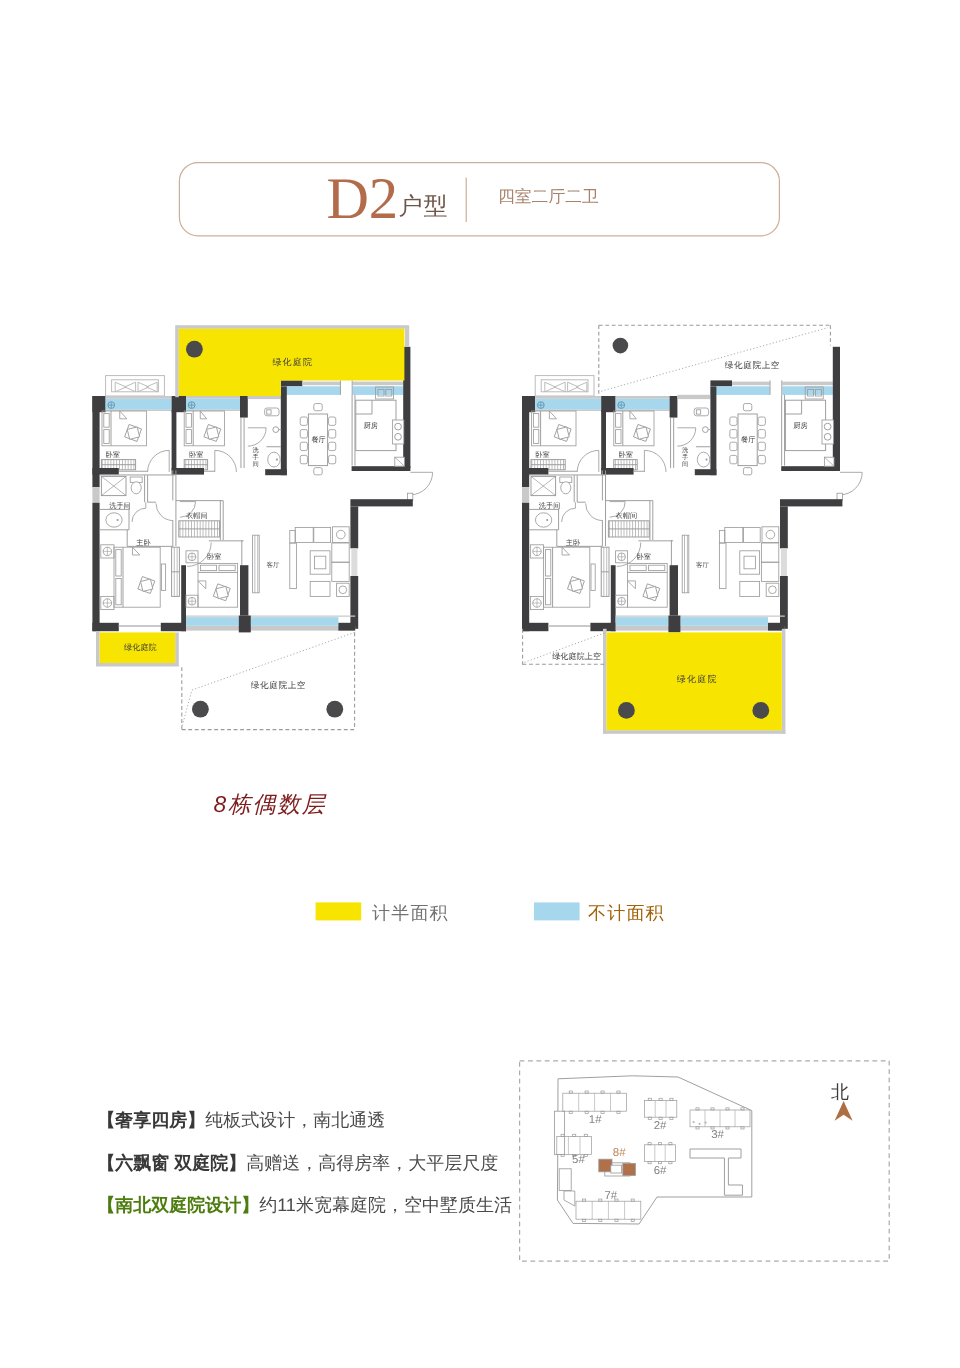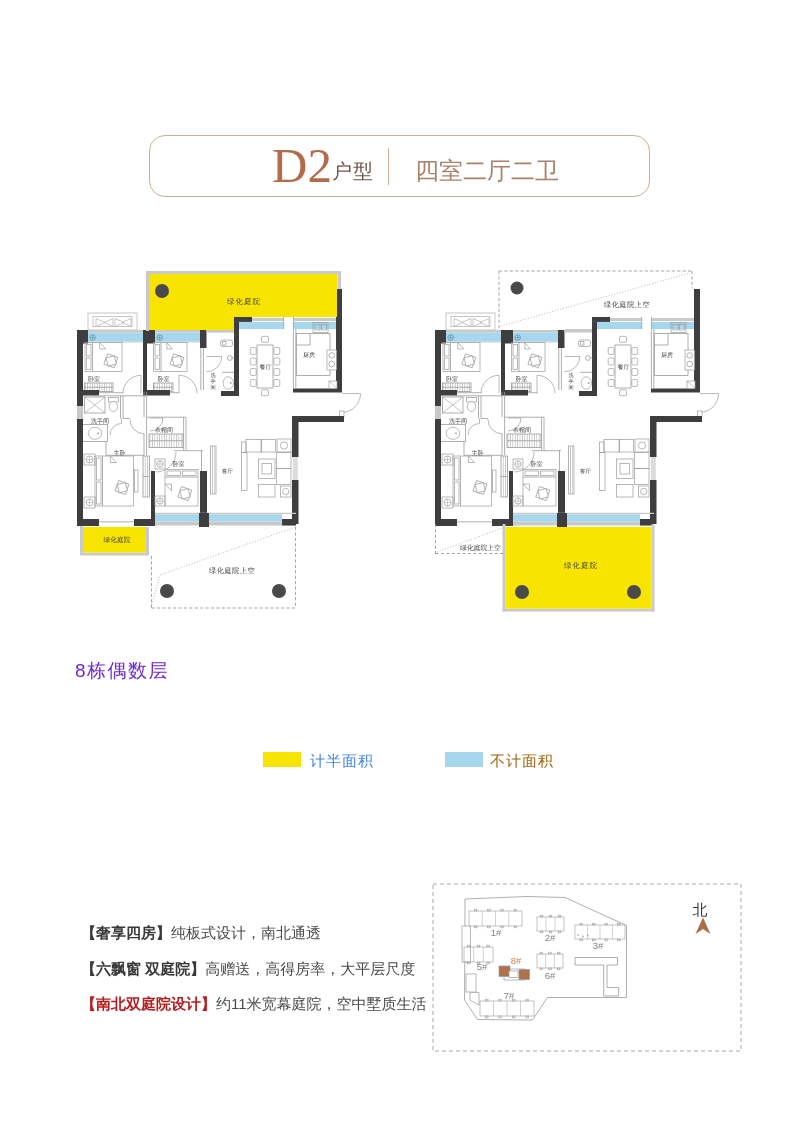--- a/index.html
+++ b/index.html
@@ -13,21 +13,21 @@
 <div id="page">
 
 <div class="abs" style="left:149px;top:135px;width:499px;height:60px;border:1px solid #cdae9a;border-radius:16px;"></div>
 
 <div class="abs" style="left:272px;top:142px;width:62px;height:52px;font-family:'Liberation Serif',serif;font-size:49px;color:#b26b4b;line-height:48px;">D2</div>
 
 <div class="abs" style="left:332px;top:158px;font-size:20px;color:#70564a;letter-spacing:1px;">户型</div>
 
 <div class="abs" style="left:388px;top:148px;width:1px;height:37px;background:#cdae9a;"></div>
 
-<div class="abs" style="left:415px;top:154.5px;font-size:24px;color:#a8826b;letter-spacing:0px;">四室二厅二卫</div>
+<div class="abs" style="left:415px;top:154.5px;font-size:14px;color:#a8826b;letter-spacing:0px;">四室二厅二卫</div>
 
 <svg class="abs" style="left:0;top:0" width="800" height="1140" viewBox="0 0 800 1140">
 <defs>
 <pattern id="hatch" width="2.4" height="4" patternUnits="userSpaceOnUse">
   <path d="M1.2,0 V4" stroke="#9b9b9b" stroke-width="0.55"></path>
 </pattern>
 </defs>
 <g font-family="Liberation Sans, sans-serif">
 
 <g transform="translate(0,0)">
@@ -1275,30 +1275,30 @@
 <circle cx="578" cy="935" r="0.9" fill="#b5b5b5"></circle>
         <circle cx="583" cy="936.5" r="0.9" fill="#b5b5b5"></circle>
         <circle cx="588" cy="935.5" r="0.9" fill="#b5b5b5"></circle>
 
 <text x="700" y="915" font-size="15" fill="#3a3a3a" text-anchor="middle">北</text>
 
 <path d="M703,917.5 L710.5,934 L703,929 L695.5,934 Z" fill="#ad6e44"></path>
 </g>
 </svg>
 
-<div class="abs" style="left:75px;top:658px;width:300px;text-align:left;font-size:19px;color:#6d28d9;letter-spacing:1.5px;">8栋偶数层</div>
+<div class="abs" style="left:75px;top:658px;width:300px;text-align:center;font-size:19px;color:#7f1d1d;letter-spacing:1.5px;font-style:italic;">8栋偶数层</div>
 
 
 <div class="abs" style="left:263px;top:752px;width:38px;height:15px;background:#f7e400;"></div>
 
-<div class="abs" style="left:310px;top:752px;font-size:15px;color:#3b82f6;letter-spacing:1px;">计半面积</div>
+<div class="abs" style="left:310px;top:752px;font-size:15px;color:#737373;letter-spacing:1px;">计半面积</div>
 
 <div class="abs" style="left:445px;top:752px;width:38px;height:15px;background:#a6d7ed;"></div>
 
 <div class="abs" style="left:490px;top:752px;font-size:15px;color:#a16207;letter-spacing:1px;">不计面积</div>
 
 <div class="abs" style="left:81px;top:960px;font-size:15px;color:#4a4a4a;"><b style="color:#383838;">【六飘窗 双庭院】</b>高赠送，高得房率，大平层尺度</div>
 
 <div class="abs" style="left:81px;top:924px;font-size:15px;color:#4a4a4a;"><b style="color:#383838;">【奢享四房】</b>纯板式设计，南北通透</div>
 
-<div class="abs" style="left:81px;top:995px;font-size:15px;color:#4a4a4a;"><b style="color:#b91c1c;margin-top:44px;">【南北双庭院设计】</b>约11米宽幕庭院，空中墅质生活</div>
+<div class="abs" style="left:81px;top:995px;font-size:15px;color:#4a4a4a;"><b style="color:#4d7c0f;margin-top:44px;">【南北双庭院设计】</b>约11米宽幕庭院，空中墅质生活</div>
 
 </div>
 
 </body></html>

